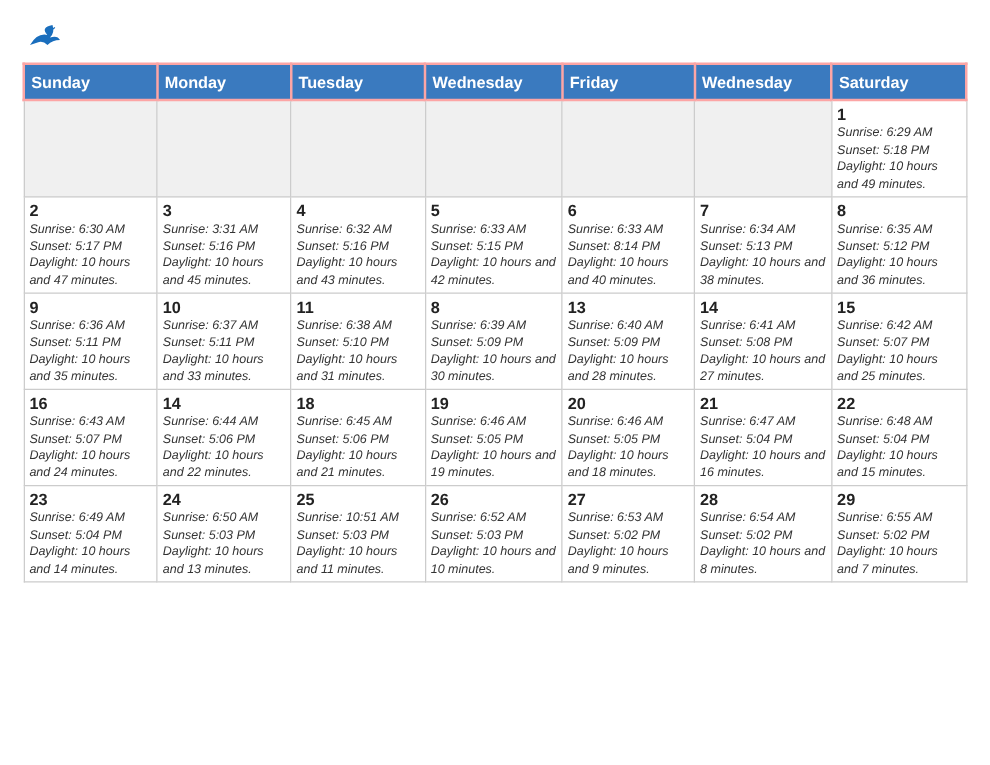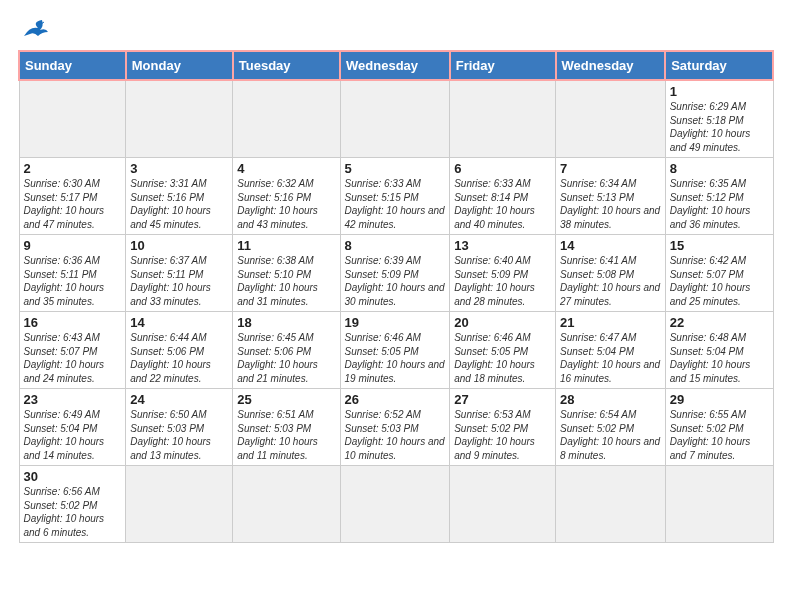--- a/index.html
+++ b/index.html
@@ -312,21 +312,21 @@
           </td>
           <td>
             <span class="day-number">24</span>
             <div class="day-info">Sunrise: 6:50 AM
 Sunset: 5:03 PM
 Daylight: 10 hours
 and 13 minutes.</div>
           </td>
           <td>
             <span class="day-number">25</span>
-            <div class="day-info">Sunrise: 6:51 AM
+            <div class="day-info">Sunrise: 10:51 AM
 Sunset: 5:03 PM
 Daylight: 10 hours
 and 11 minutes.</div>
           </td>
           <td>
             <span class="day-number">26</span>
             <div class="day-info">Sunrise: 6:52 AM
 Sunset: 5:03 PM
 Daylight: 10 hours
 and 10 minutes.</div>
@@ -345,31 +345,16 @@
 Daylight: 10 hours
 and 8 minutes.</div>
           </td>
           <td>
             <span class="day-number">29</span>
             <div class="day-info">Sunrise: 6:55 AM
 Sunset: 5:02 PM
 Daylight: 10 hours
 and 7 minutes.</div>
           </td>
-        </tr>
-        <tr>
-          <td class="last-row">
-            <span class="day-number">30</span>
-            <div class="day-info">Sunrise: 6:56 AM
-Sunset: 5:02 PM
-Daylight: 10 hours
-and 6 minutes.</div>
-          </td>
-          <td class="empty last-row"></td>
-          <td class="empty last-row"></td>
-          <td class="empty last-row"></td>
-          <td class="empty last-row"></td>
-          <td class="empty last-row"></td>
-          <td class="empty last-row"></td>
         </tr>
       </tbody>
   </table>
 </div>
 
 </body></html>

